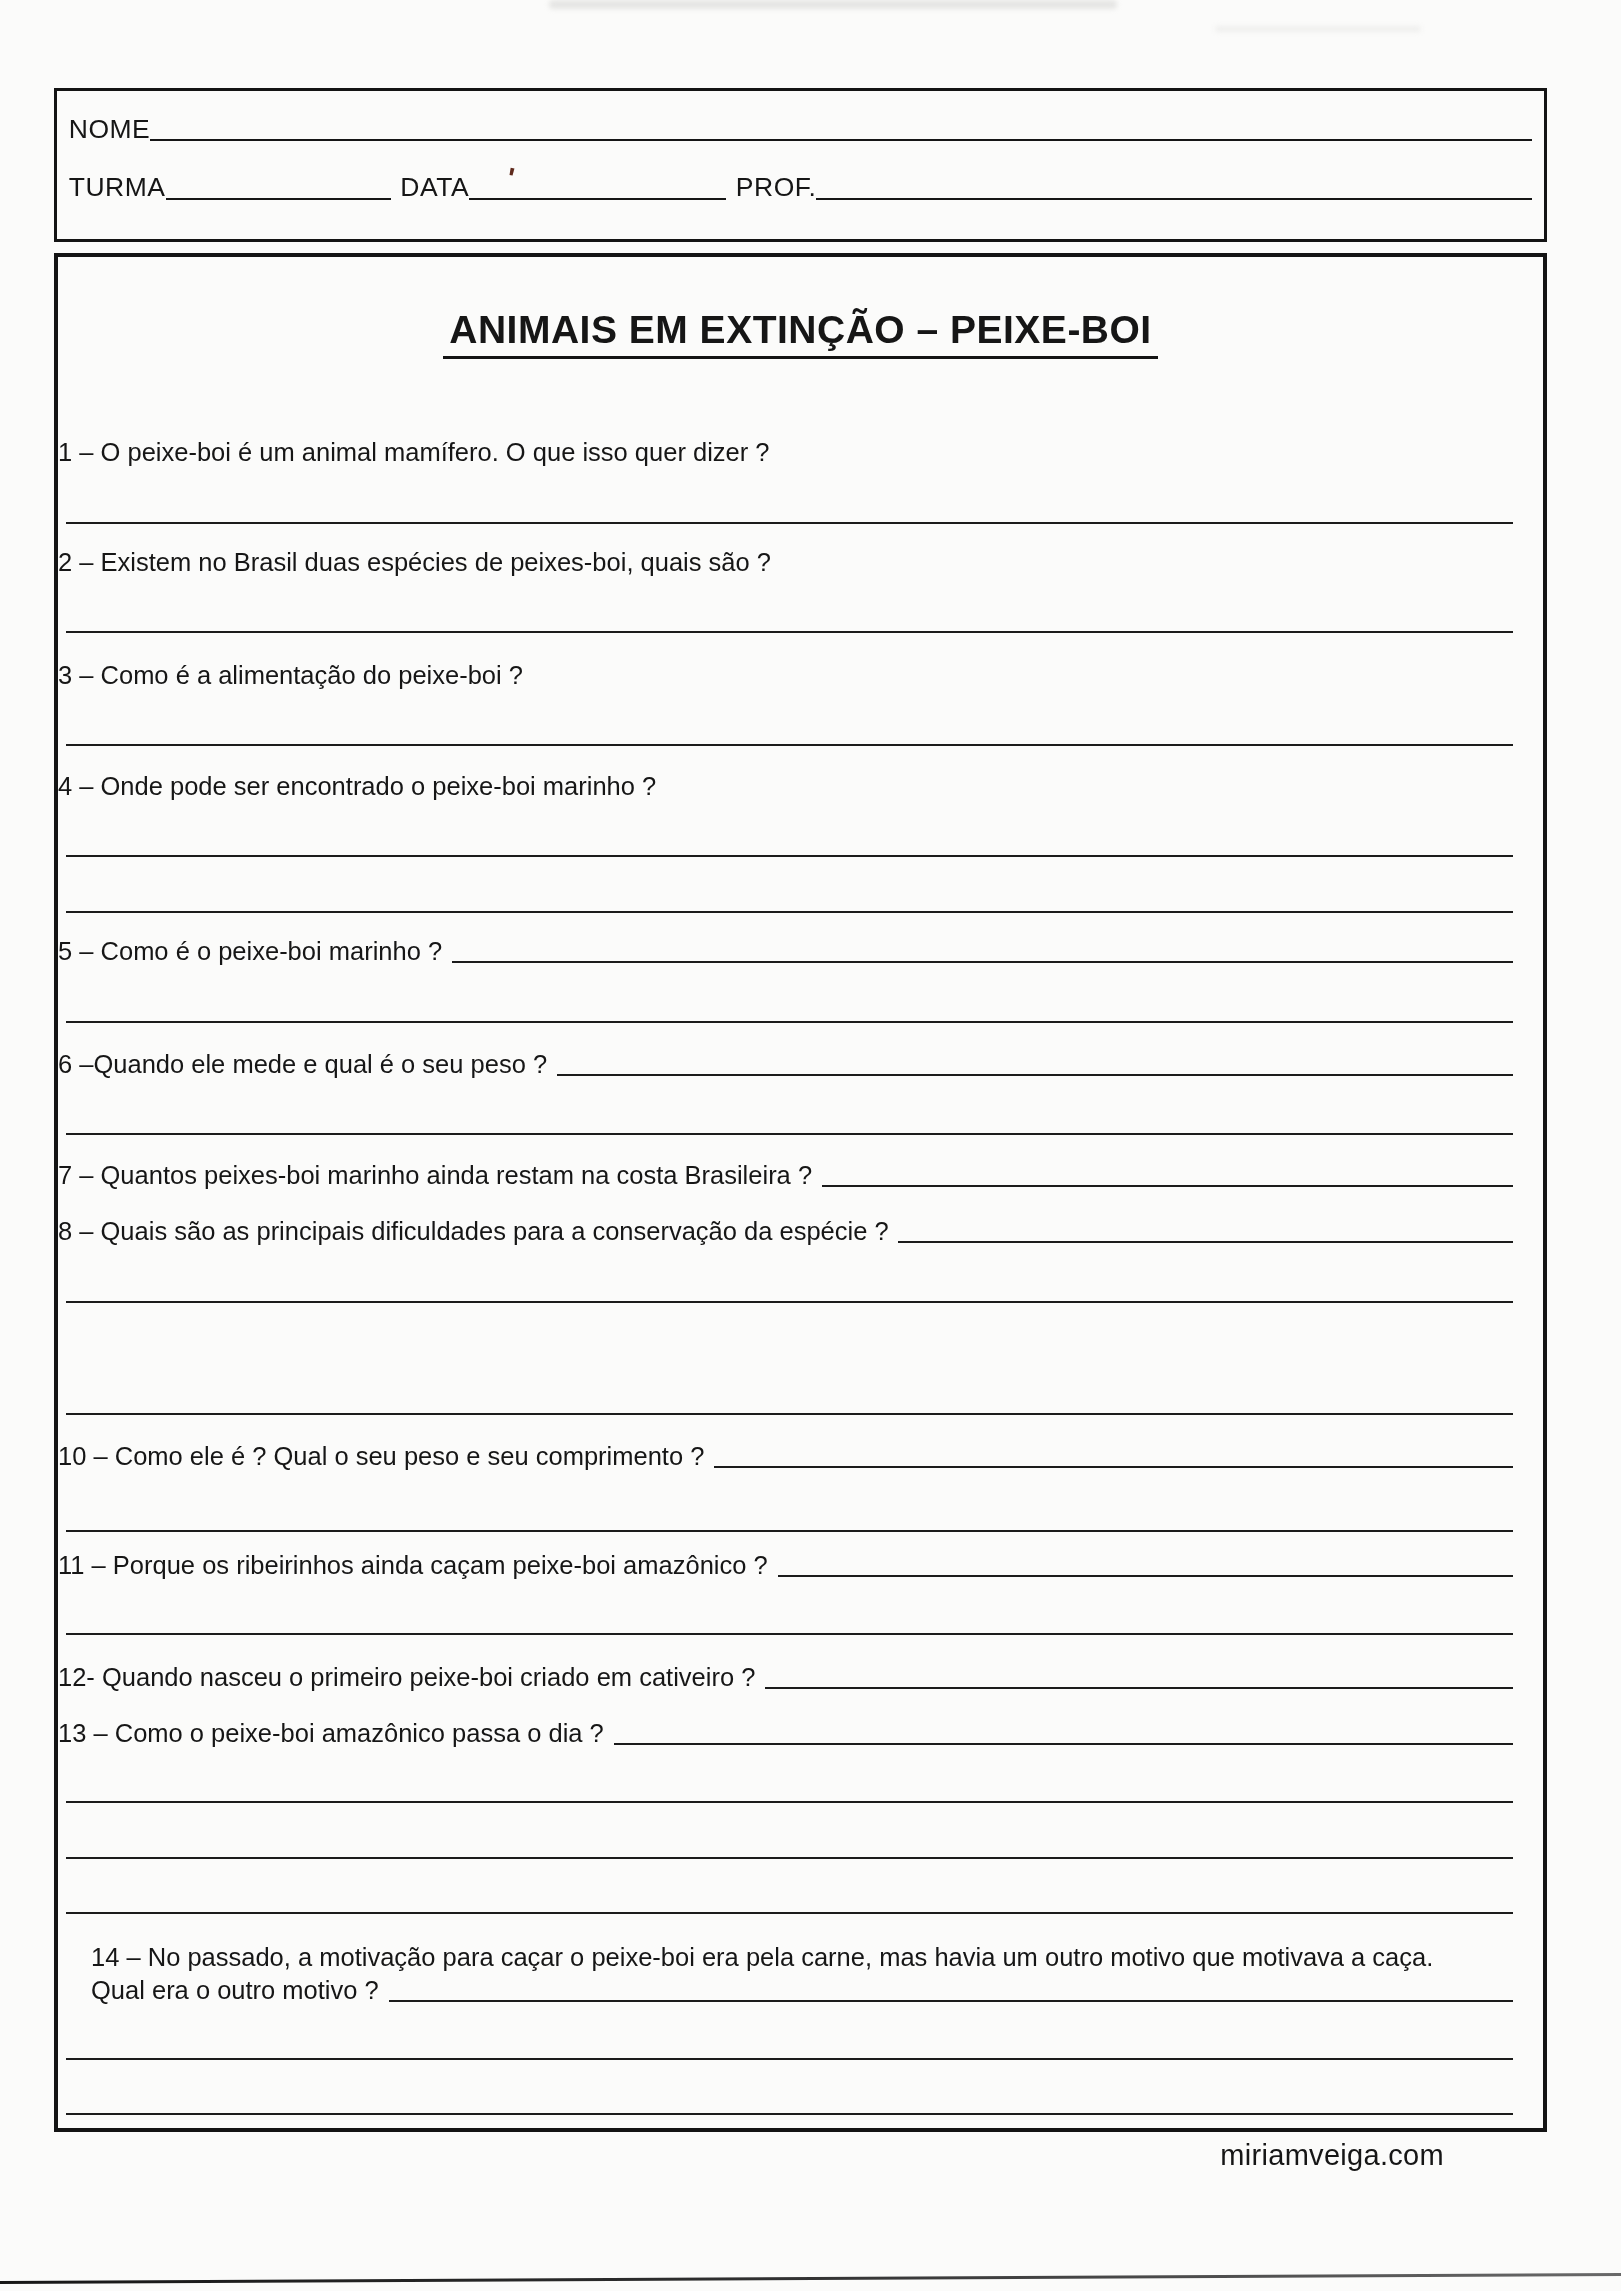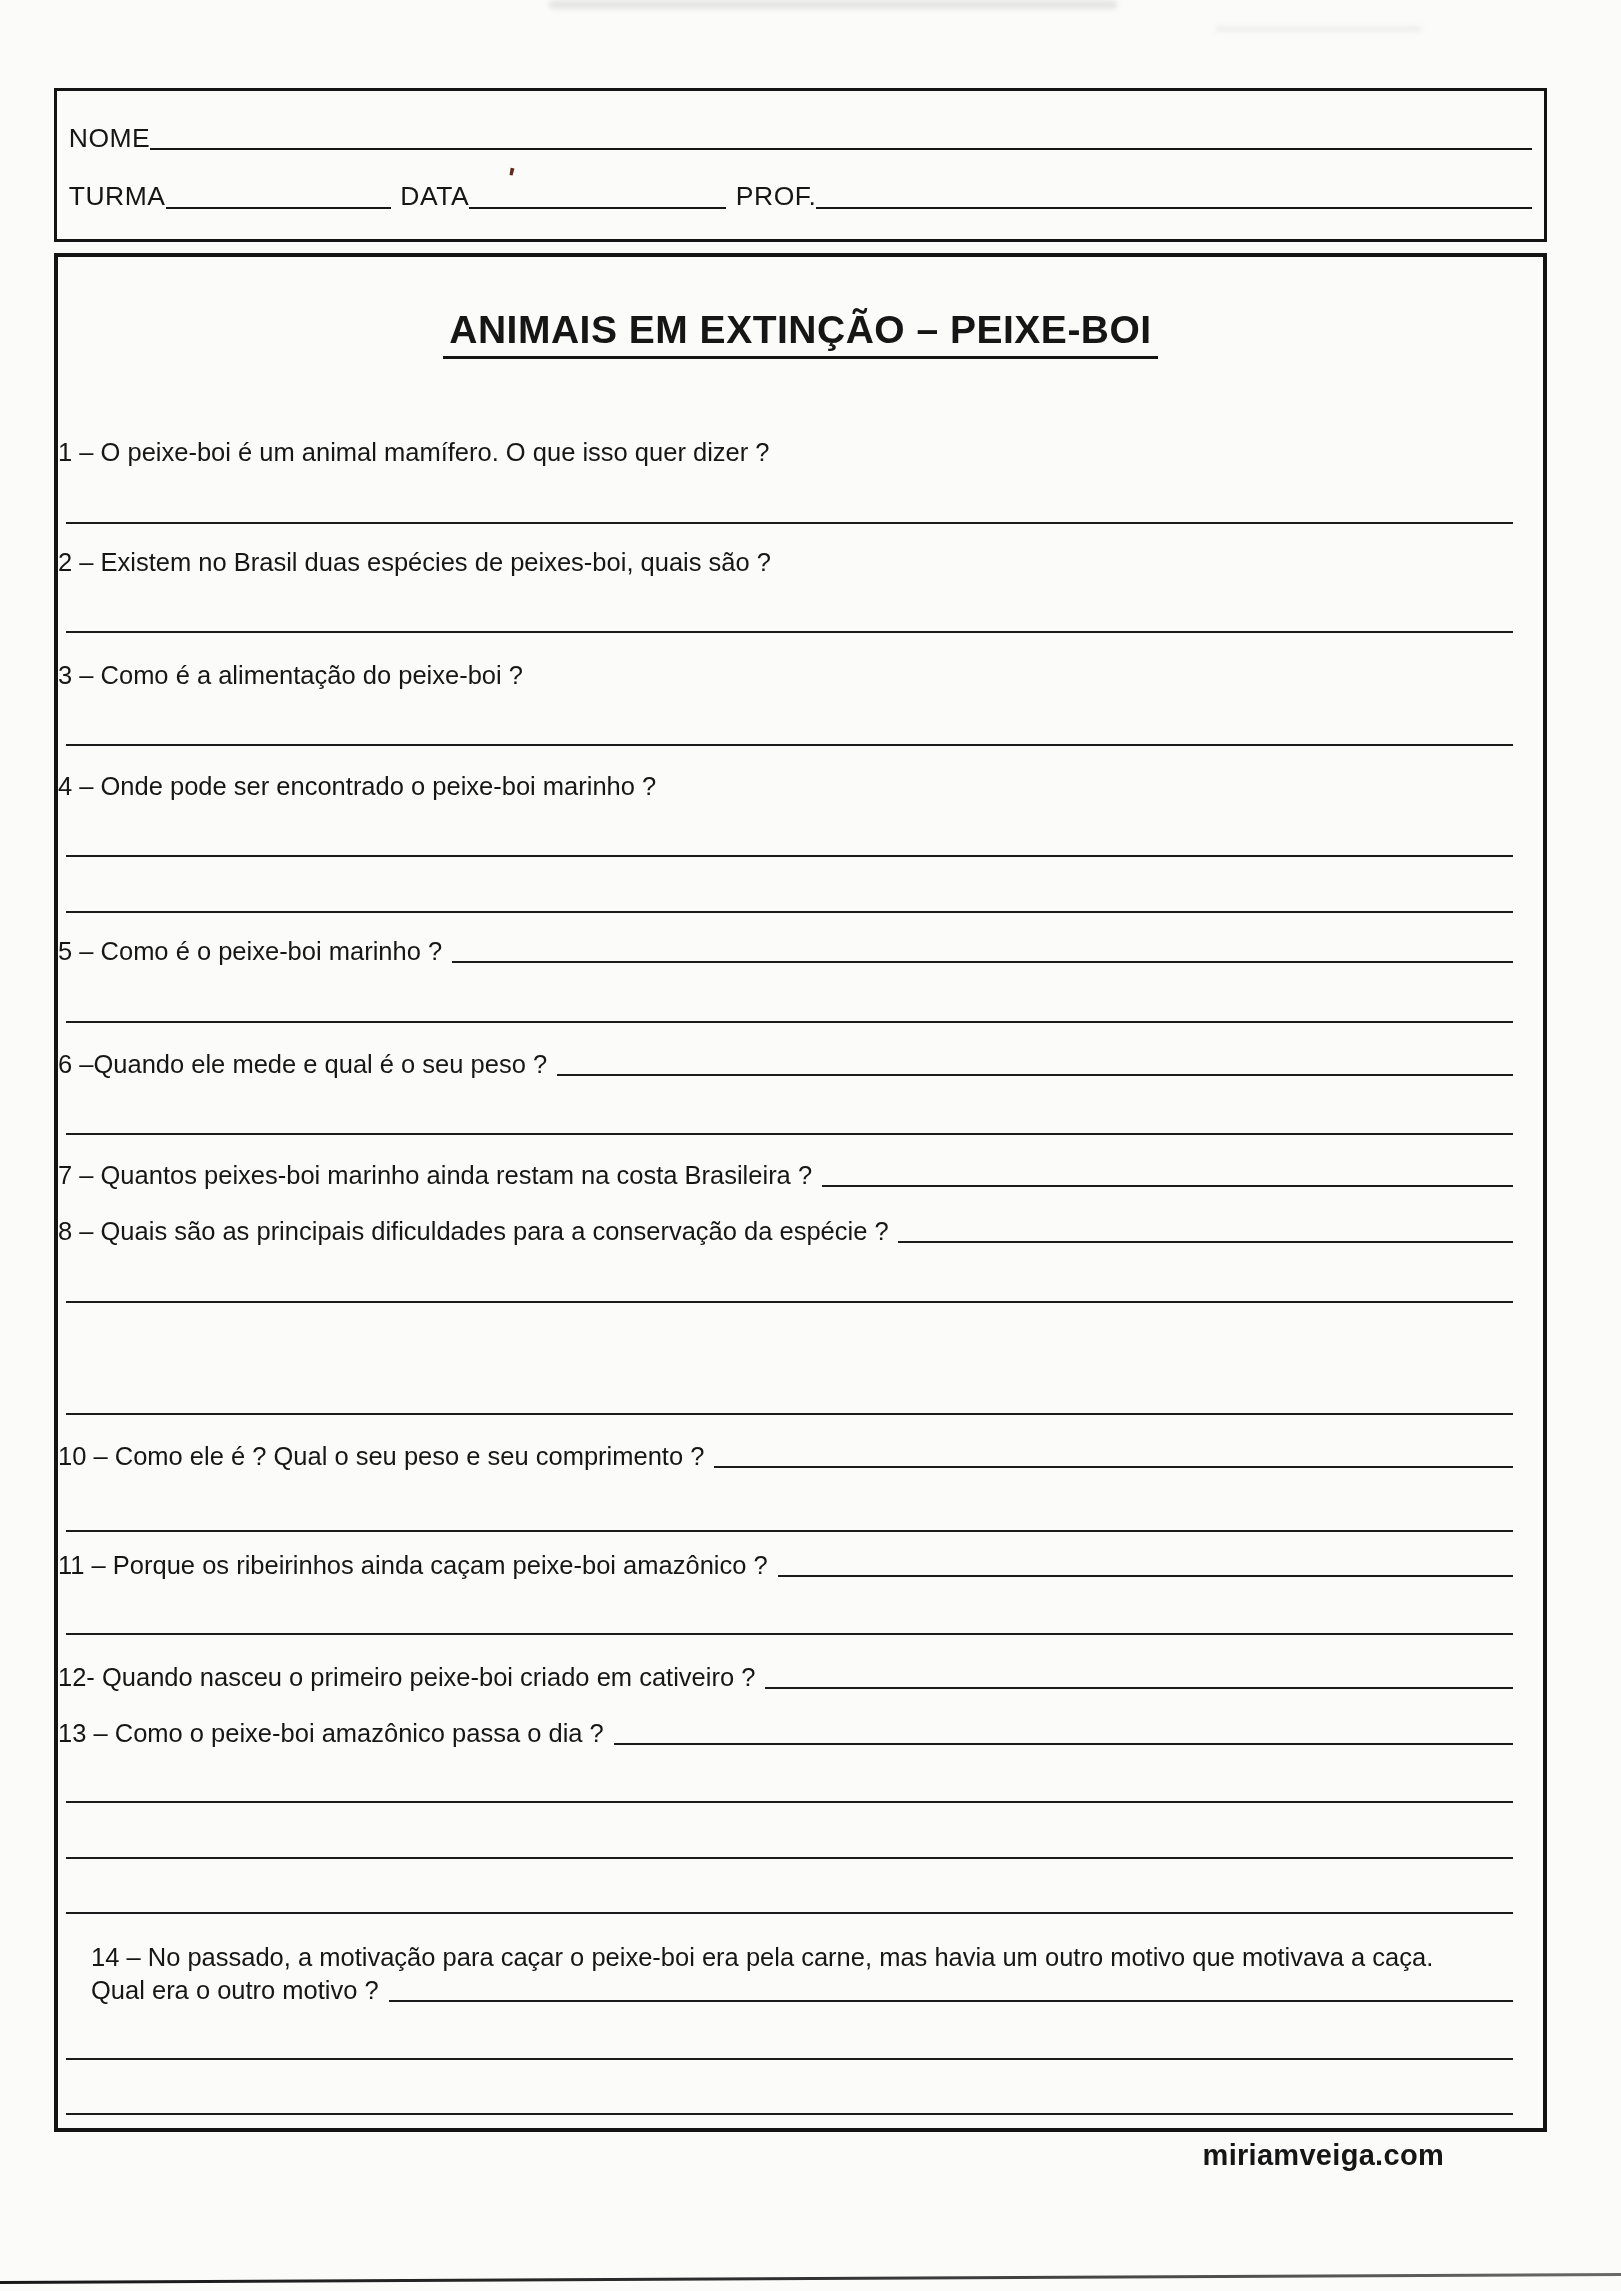--- a/index.html
+++ b/index.html
@@ -8,21 +8,21 @@
     background:#fbfbfa;color:#161616;
     font-family:"Liberation Sans", sans-serif;
     overflow:hidden;
   }
   .box{position:absolute;box-sizing:border-box;background:transparent;}
   #header-box{left:54px;top:88px;width:1493px;height:154px;border:3.9px solid #141414;}
   #main-box{left:54px;top:253px;width:1493px;height:1879px;border:4.9px solid #141414;}
 
   
   .hrow{display:flex;align-items:flex-end;padding:0 11.8px;}
-  #row-nome{margin-top:32px;}
+  #row-nome{margin-top:23px;}
   #row-turma{margin-top:27.4px;}
   .hlabel{font-size:26.5px;letter-spacing:0.5px;white-space:nowrap;}
   .hline{border-bottom:2.9px solid #161616;margin-bottom:3.9px;height:23.5px;}
   .grow{flex:1;}
   .w230{width:225px;}
   .w262{width:257px;}
   .gap{width:9.8px;}
   #data-tick{
     position:absolute;left:450px;top:71px;font-size:29px;font-weight:bold;
     color:#5f2a1c;transform:rotate(12deg);
@@ -56,21 +56,21 @@
   #q11{top:1292px;} #l11{top:1376px;}
   #q12{top:1404px;}
   #q13{top:1460px;} #l13a{top:1544px;} #l13b{top:1600px;} #l13c{top:1655px;}
   #q14{top:1684px;margin-left:33px;}
   #q14 .row2{display:flex;align-items:flex-end;}
   #l14a{top:1801px;} #l14b{top:1856px;}
 
   
   #footer-site{
     position:absolute;top:2139px;right:177px;
-    font-size:29px;font-weight:bold;letter-spacing:0.3px;margin-left:8px;
+    font-size:29px;font-weight:normal;letter-spacing:0.3px;margin-left:8px;
   }
 
   
   .smudge{position:absolute;border-radius:3.9px;pointer-events:none;}
   #smudge-top{left:549px;top:0;width:568px;height:8.8px;background:#d4d4d2;opacity:.55;filter:blur(2.9px);}
   #smudge-top-right{left:1215px;top:25.5px;width:206px;height:6.9px;background:#e3e3e1;opacity:.5;filter:blur(2.9px);}
   #page-edge-line{
     position:absolute;left:-11.8px;top:2277px;width:1656px;height:2.9px;
     background:linear-gradient(to right,#161616 0%,#2e2e2e 45%,#6a6a6a 100%);
     transform:rotate(-0.28deg);

